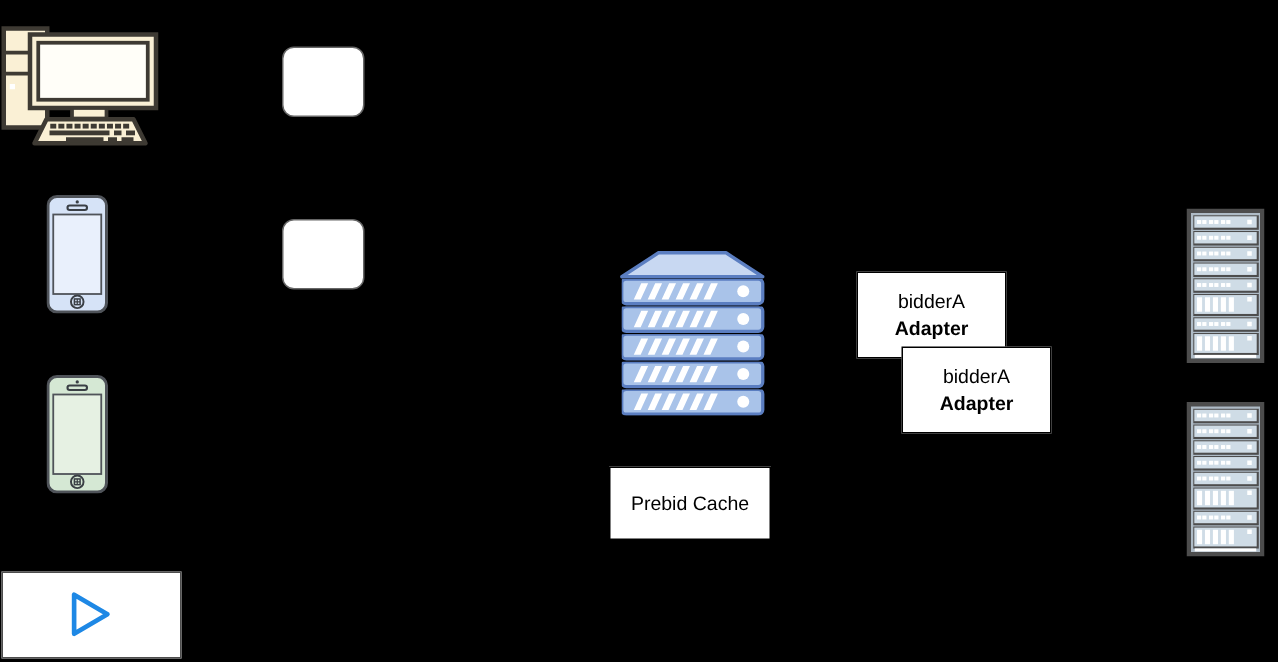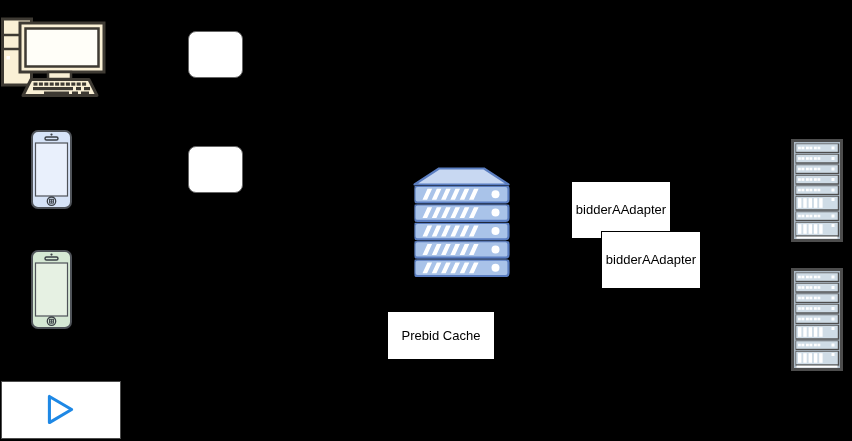--- a/index.html
+++ b/index.html
@@ -7,24 +7,24 @@
   .canvas {
     position:relative; width:852px; height:441px;
     background:var(--background,#000); overflow:hidden;
     font-family:"Liberation Sans","DejaVu Sans",sans-serif;
   }
   .abs { position:absolute; }
   .node {
     position:absolute;
     background:var(--node-fill,#fff);
     border:1px solid var(--node-border,#000);
-    display:flex; flex-direction:row; align-items:center; justify-content:center;
+    display:flex; flex-direction:column; align-items:center; justify-content:center;
     font-size:13px; line-height:18px; color:#000; text-align:center;
   }
-  .bold { font-weight:normal;text-align:center; }
+  .bold { font-weight:bold;text-align:center; }
   .card {
     position:absolute; background:#fff;
     border:1.4px solid var(--card-border,#666); border-radius:8px;
   }
   .player {
     position:absolute; background:#fff;
     border:1.6px solid #4D4D4D;
   }
   .phone-blue  { --ph-body:var(--phone-blue-body,#D6E3F7);  --ph-screen:var(--phone-blue-screen,#E9F0FC); }
   .phone-green { --ph-body:var(--phone-green-body,#D5E8D4); --ph-screen:var(--phone-green-screen,#E6F1E3); }
@@ -155,21 +155,21 @@
     <svg viewBox="0 0 97 110">
       <path d="M26,1.5 L71,1.5 L95.5,17.5 L1.5,17.5 Z" fill="var(--stack-top-fill,#C8D8F2)" stroke="var(--stack-row-border,#5B7EC1)" stroke-width="2.2" stroke-linejoin="round"></path>
       <use href="#sym-stack-row" x="1.5" y="19"></use>
       <use href="#sym-stack-row" x="1.5" y="37.4"></use>
       <use href="#sym-stack-row" x="1.5" y="55.8"></use>
       <use href="#sym-stack-row" x="1.5" y="74.2"></use>
       <use href="#sym-stack-row" x="1.5" y="92.6"></use>
     </svg>
   </div>
 
-  <div class="node" style="left:387px;top:311px;width:108px;height:49px">
+  <div class="node" style="left:406px;top:311px;width:108px;height:49px">
     <div>Prebid Cache</div>
   </div>
 
   <div class="node" style="left:571px;top:181px;width:100px;height:58px;z-index:1">
     <div>bidderA</div>
     <div class="bold">Adapter</div>
   </div>
   <div class="node" style="left:601px;top:231px;width:100px;height:58px;z-index:2">
     <div>bidderA</div>
     <div class="bold">Adapter</div>

